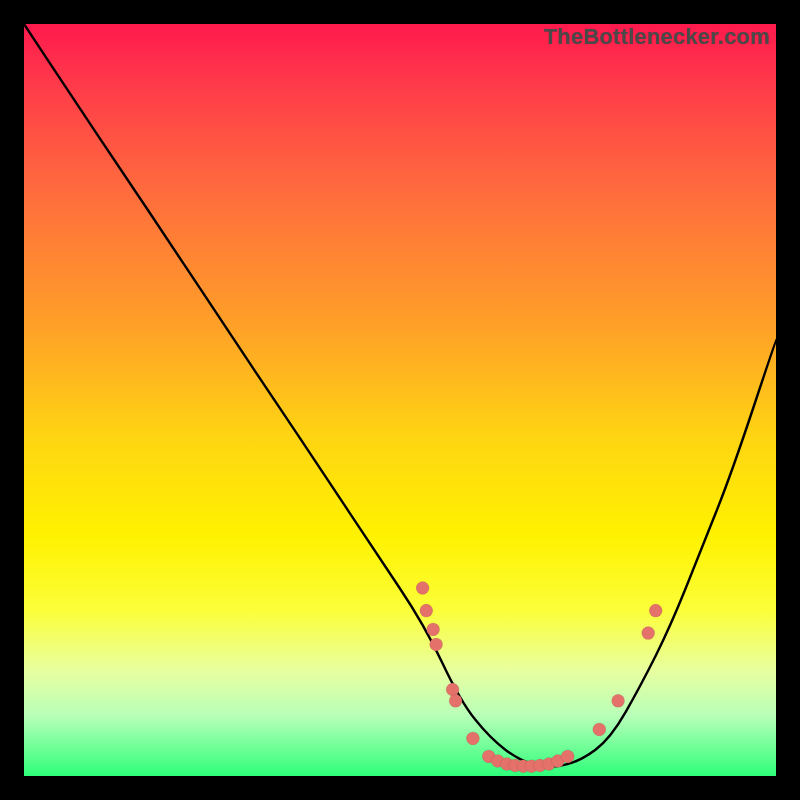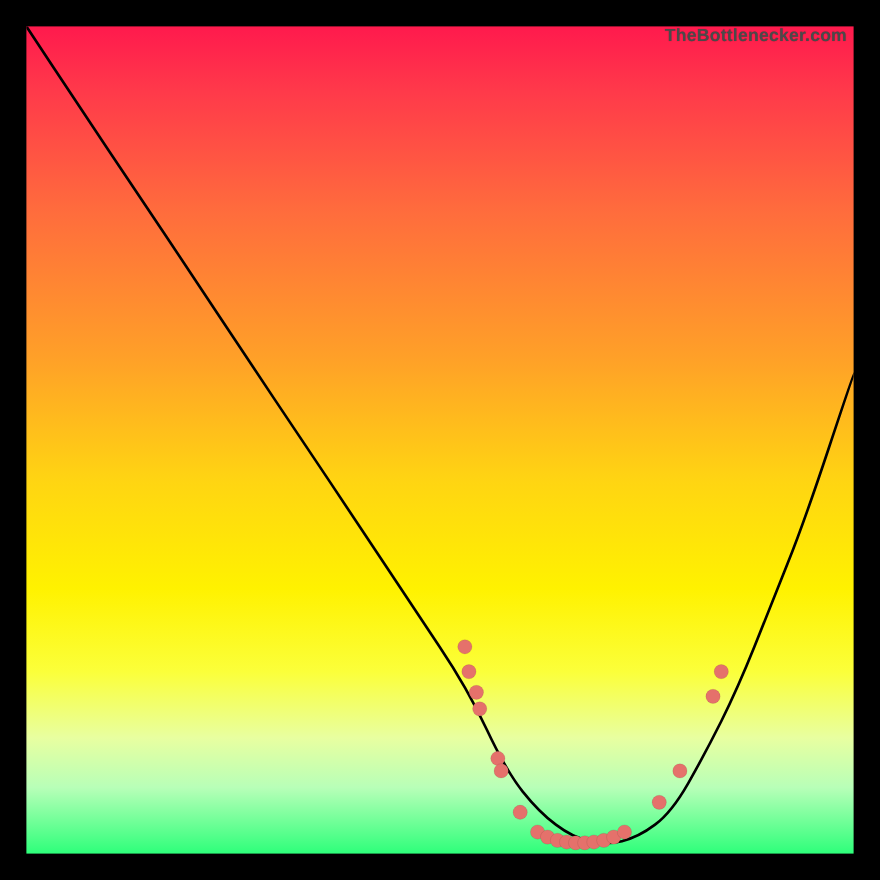--- a/index.html
+++ b/index.html
@@ -37,21 +37,21 @@
       #e8ffa0 86%,
       #b8ffb8 92%,
       #2eff7a 100%
     );
   }
   .watermark {
     position: absolute;
     top: 0px;
     right: 6px;
     color: #4a4a4a;
-    font-size: 16px;
+    font-size: 22px;
     font-weight: 600;
     letter-spacing: 0.2px;
     z-index: 5;
     text-shadow: 0 0 1px rgba(0,0,0,0.3);
   }
   svg.curve {
     position: absolute;
     left: 0;
     top: 0;
     width: 752px;

